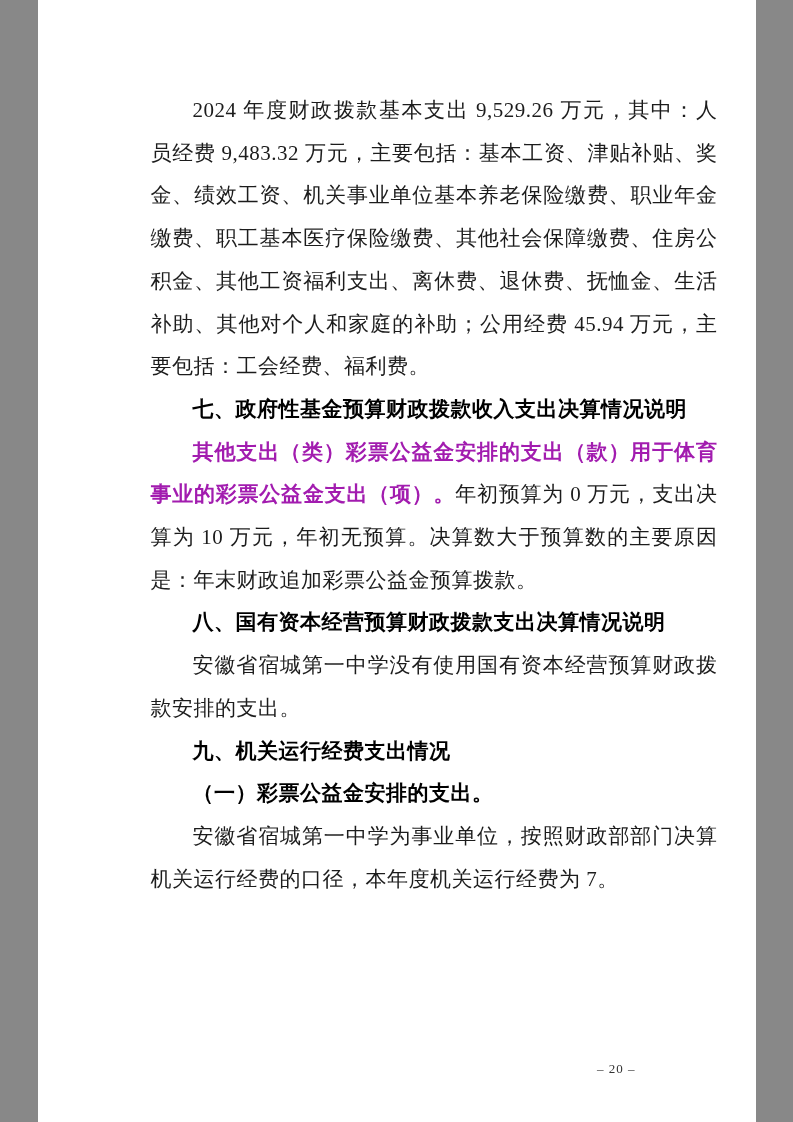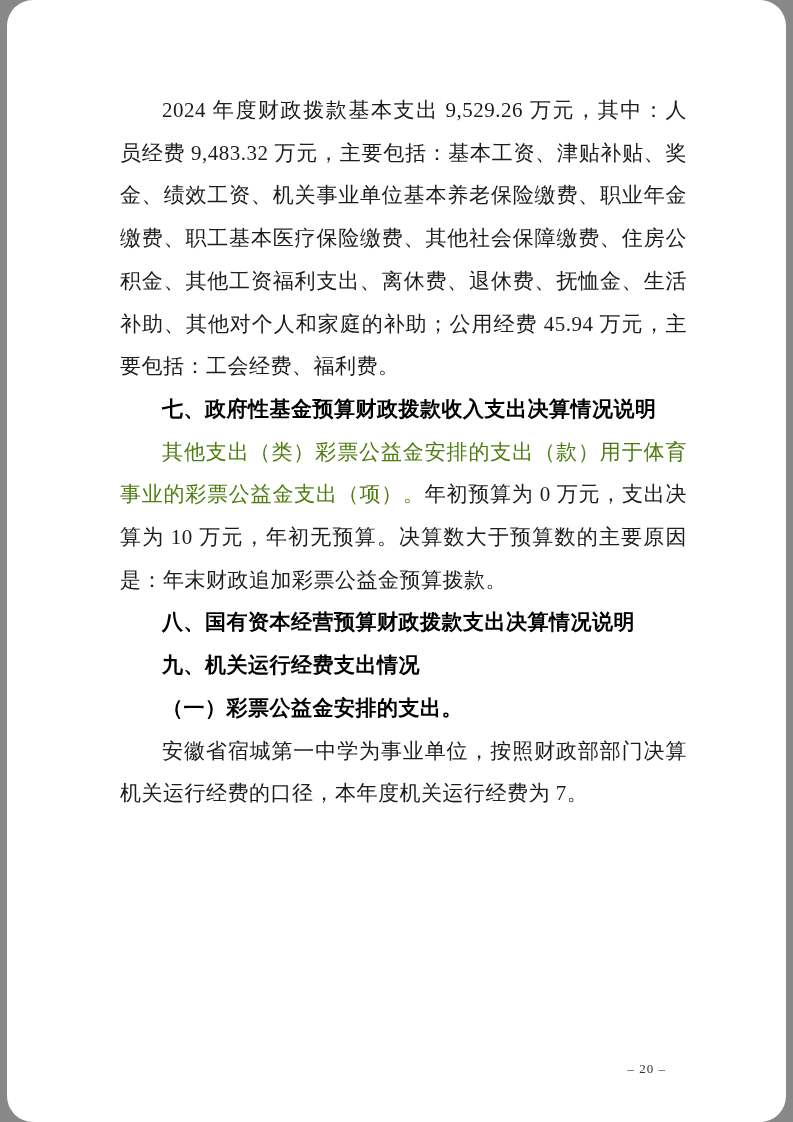--- a/index.html
+++ b/index.html
@@ -4,26 +4,25 @@
 <style>
   * { margin: 0; padding: 0; box-sizing: border-box; }
 
   html, body {
     background: #888;
     font-family: "Liberation Serif", "DejaVu Serif", serif;
   }
 
   .page {
     position: relative;
-    width: 779px;
+    width: 718px;
     height: 1122px;
     background: #ffffff;
     margin: 0 auto;
     overflow: hidden;
-    border-radius: 26px;
   }
 
   .content {
     position: absolute;
     top: 89px;
     left: 113px;
     width: 567px;
   }
 
   .content p {
@@ -43,22 +42,22 @@
   .content p.heading,
   .content p.subheading {
     font-family: Liberation Sans, sans-serif;
     font-weight: 700;
     color: #000000;
     text-align: left;
   }
 
   .bold-lead {
     font-family: "Liberation Sans", "DejaVu Sans", sans-serif;
-    font-weight: 400;
-    color: #4d7c0f;
+    font-weight: 700;
+    color: #a21caf;
   }
 
   .footer {
     position: absolute;
     top: 1058px;
     right: 120px;
     font-size: 13px;
     line-height: 22px;
     color: #333333;
     font-family: "Liberation Serif", "DejaVu Serif", serif;
@@ -73,20 +72,21 @@
 
     <p class="body">2024 年度财政拨款基本支出 9,529.26 万元，其中：人员经费 9,483.32 万元，主要包括：基本工资、津贴补贴、奖金、绩效工资、机关事业单位基本养老保险缴费、职业年金缴费、职工基本医疗保险缴费、其他社会保障缴费、住房公积金、其他工资福利支出、离休费、退休费、抚恤金、生活补助、其他对个人和家庭的补助；公用经费 45.94 万元，主要包括：工会经费、福利费。</p>
 
     <p class="heading">七、政府性基金预算财政拨款收入支出决算情况说明</p>
 
 
     <p class="body"><span class="bold-lead">其他支出（类）彩票公益金安排的支出（款）用于体育事业的彩票公益金支出（项）。</span><span>年初预算为 0 万元，支出决算为 10 万元，年初无预算。决算数大于预算数的主要原因是：年末财政追加彩票公益金预算拨款。</span></p>
 
     <p class="heading">八、国有资本经营预算财政拨款支出决算情况说明</p>
 
+    <p class="body">安徽省宿城第一中学没有使用国有资本经营预算财政拨款安排的支出。</p>
 
     <p class="heading">九、机关运行经费支出情况</p>
 
     <p class="subheading">（一）彩票公益金安排的支出。</p>
 
     <p class="body">安徽省宿城第一中学为事业单位，按照财政部部门决算机关运行经费的口径，本年度机关运行经费为 7。</p>
 
 
   </div>
 

